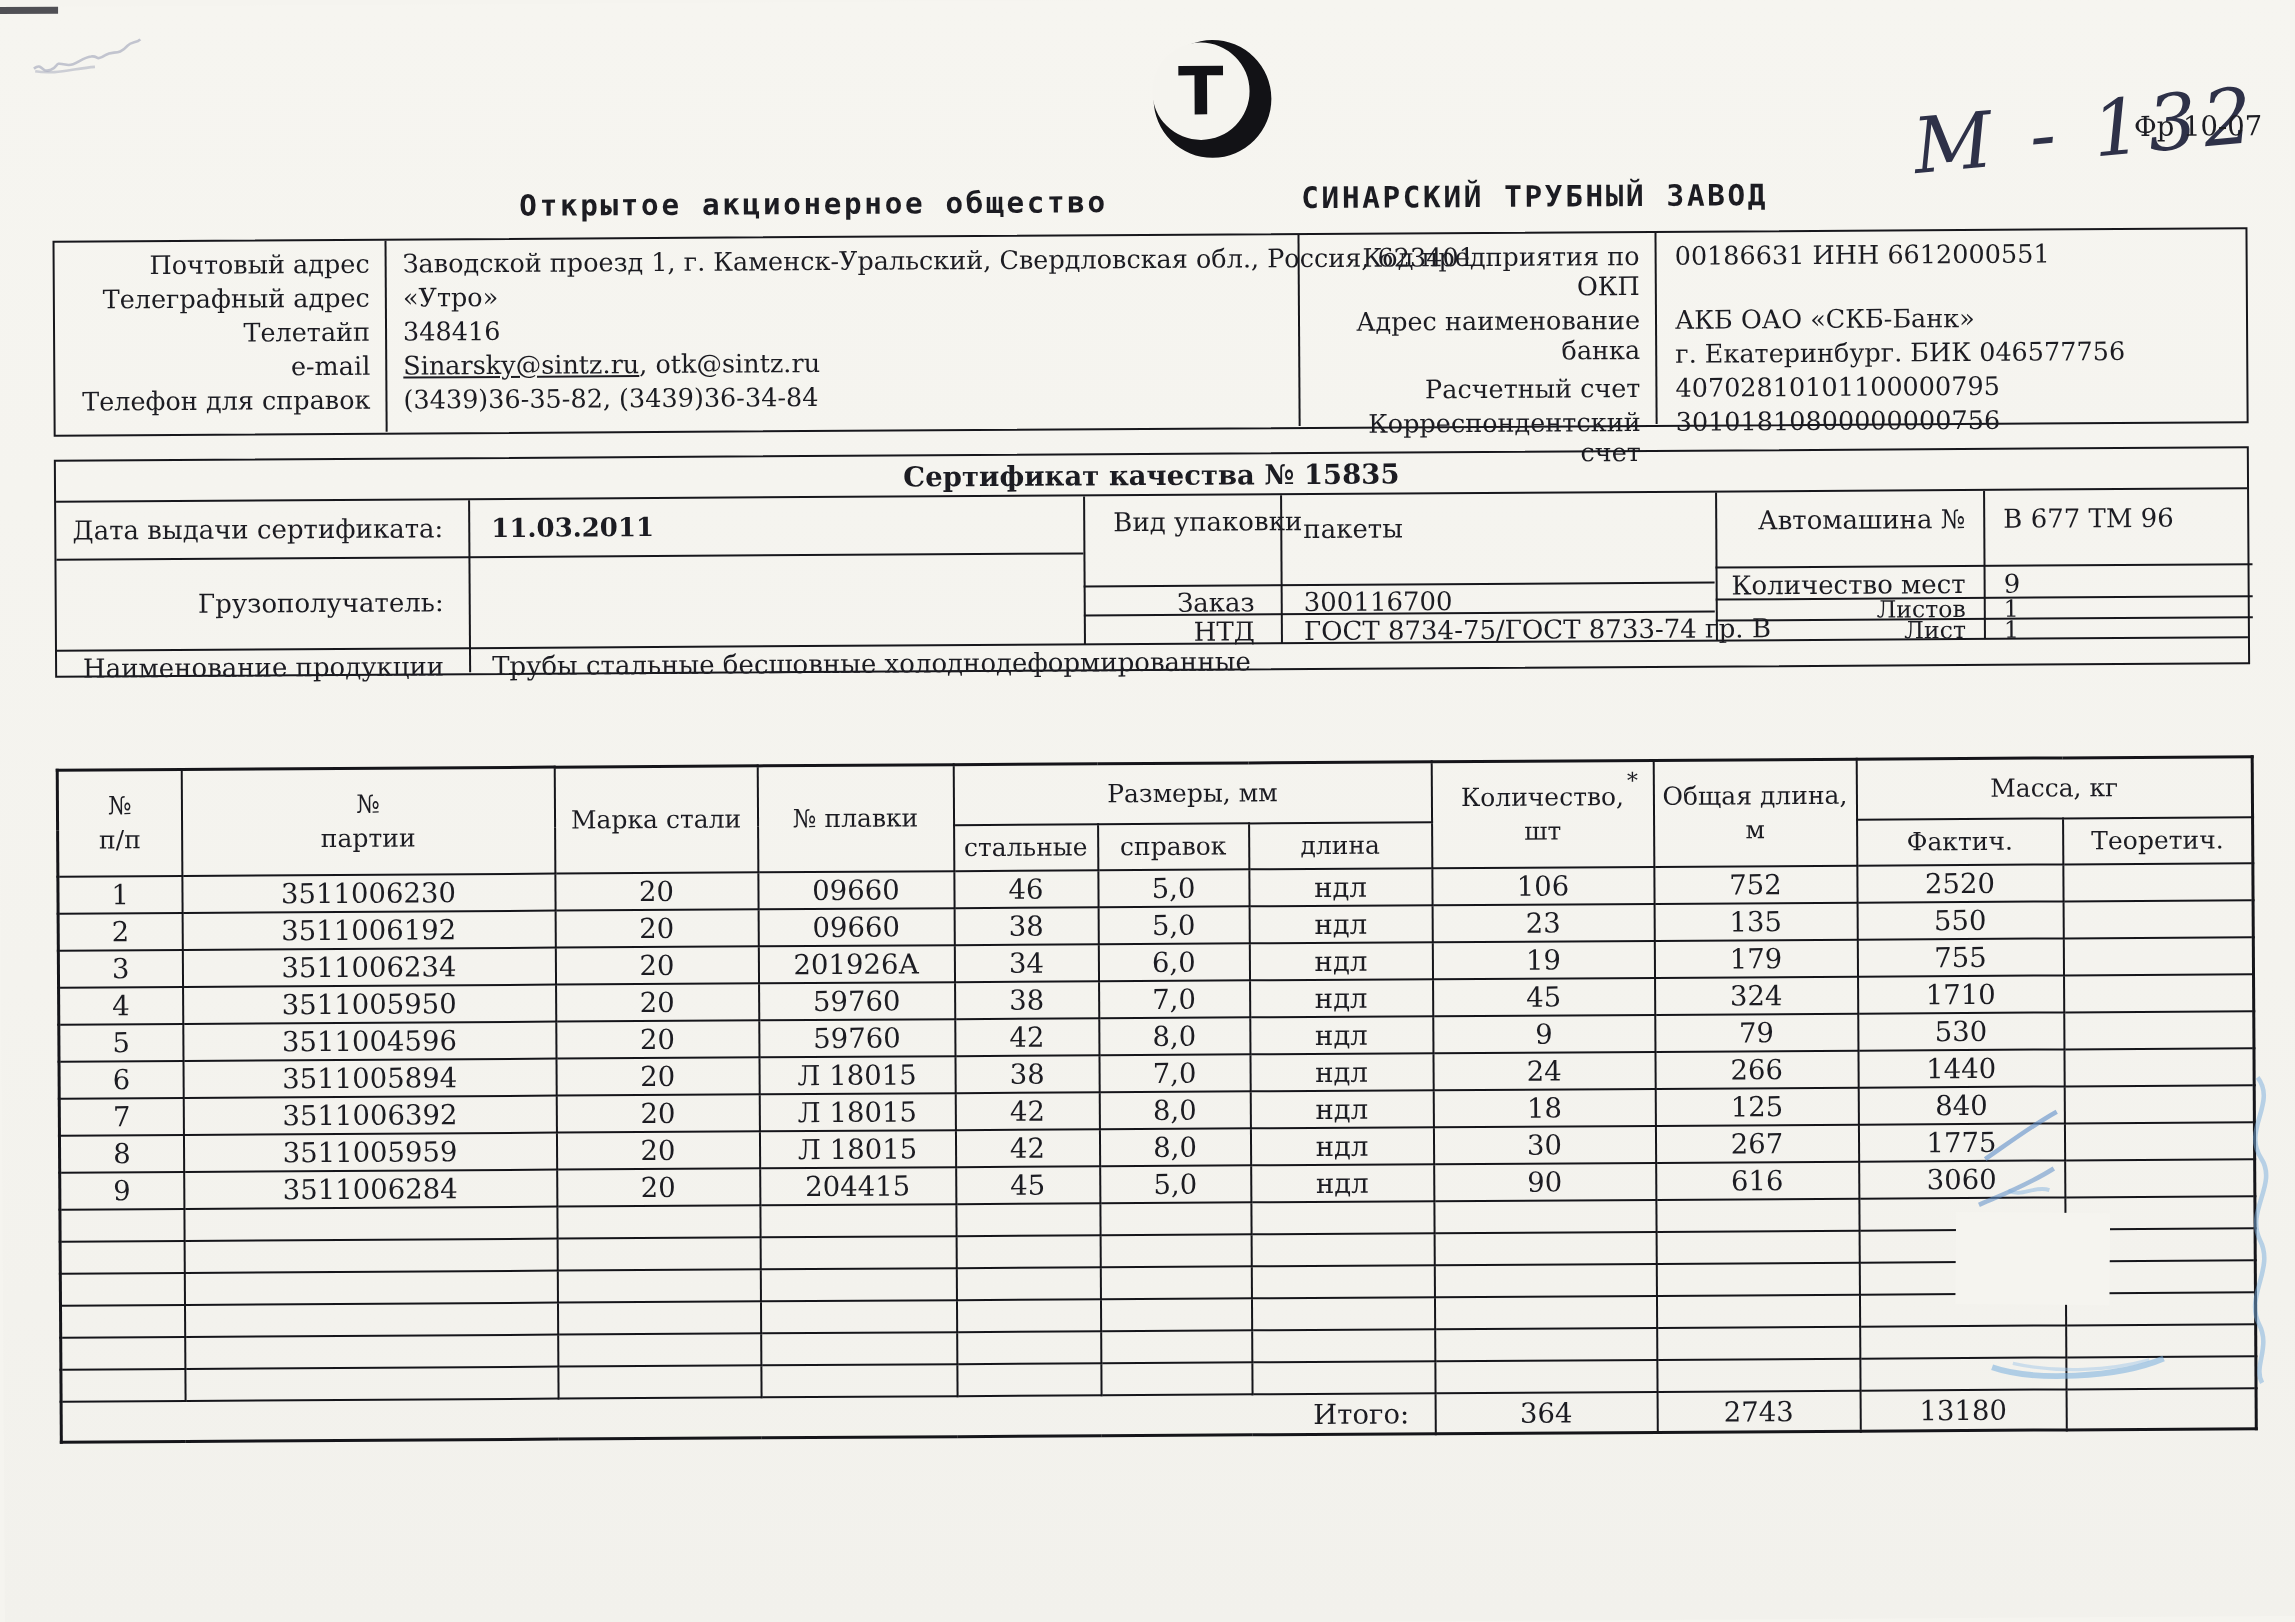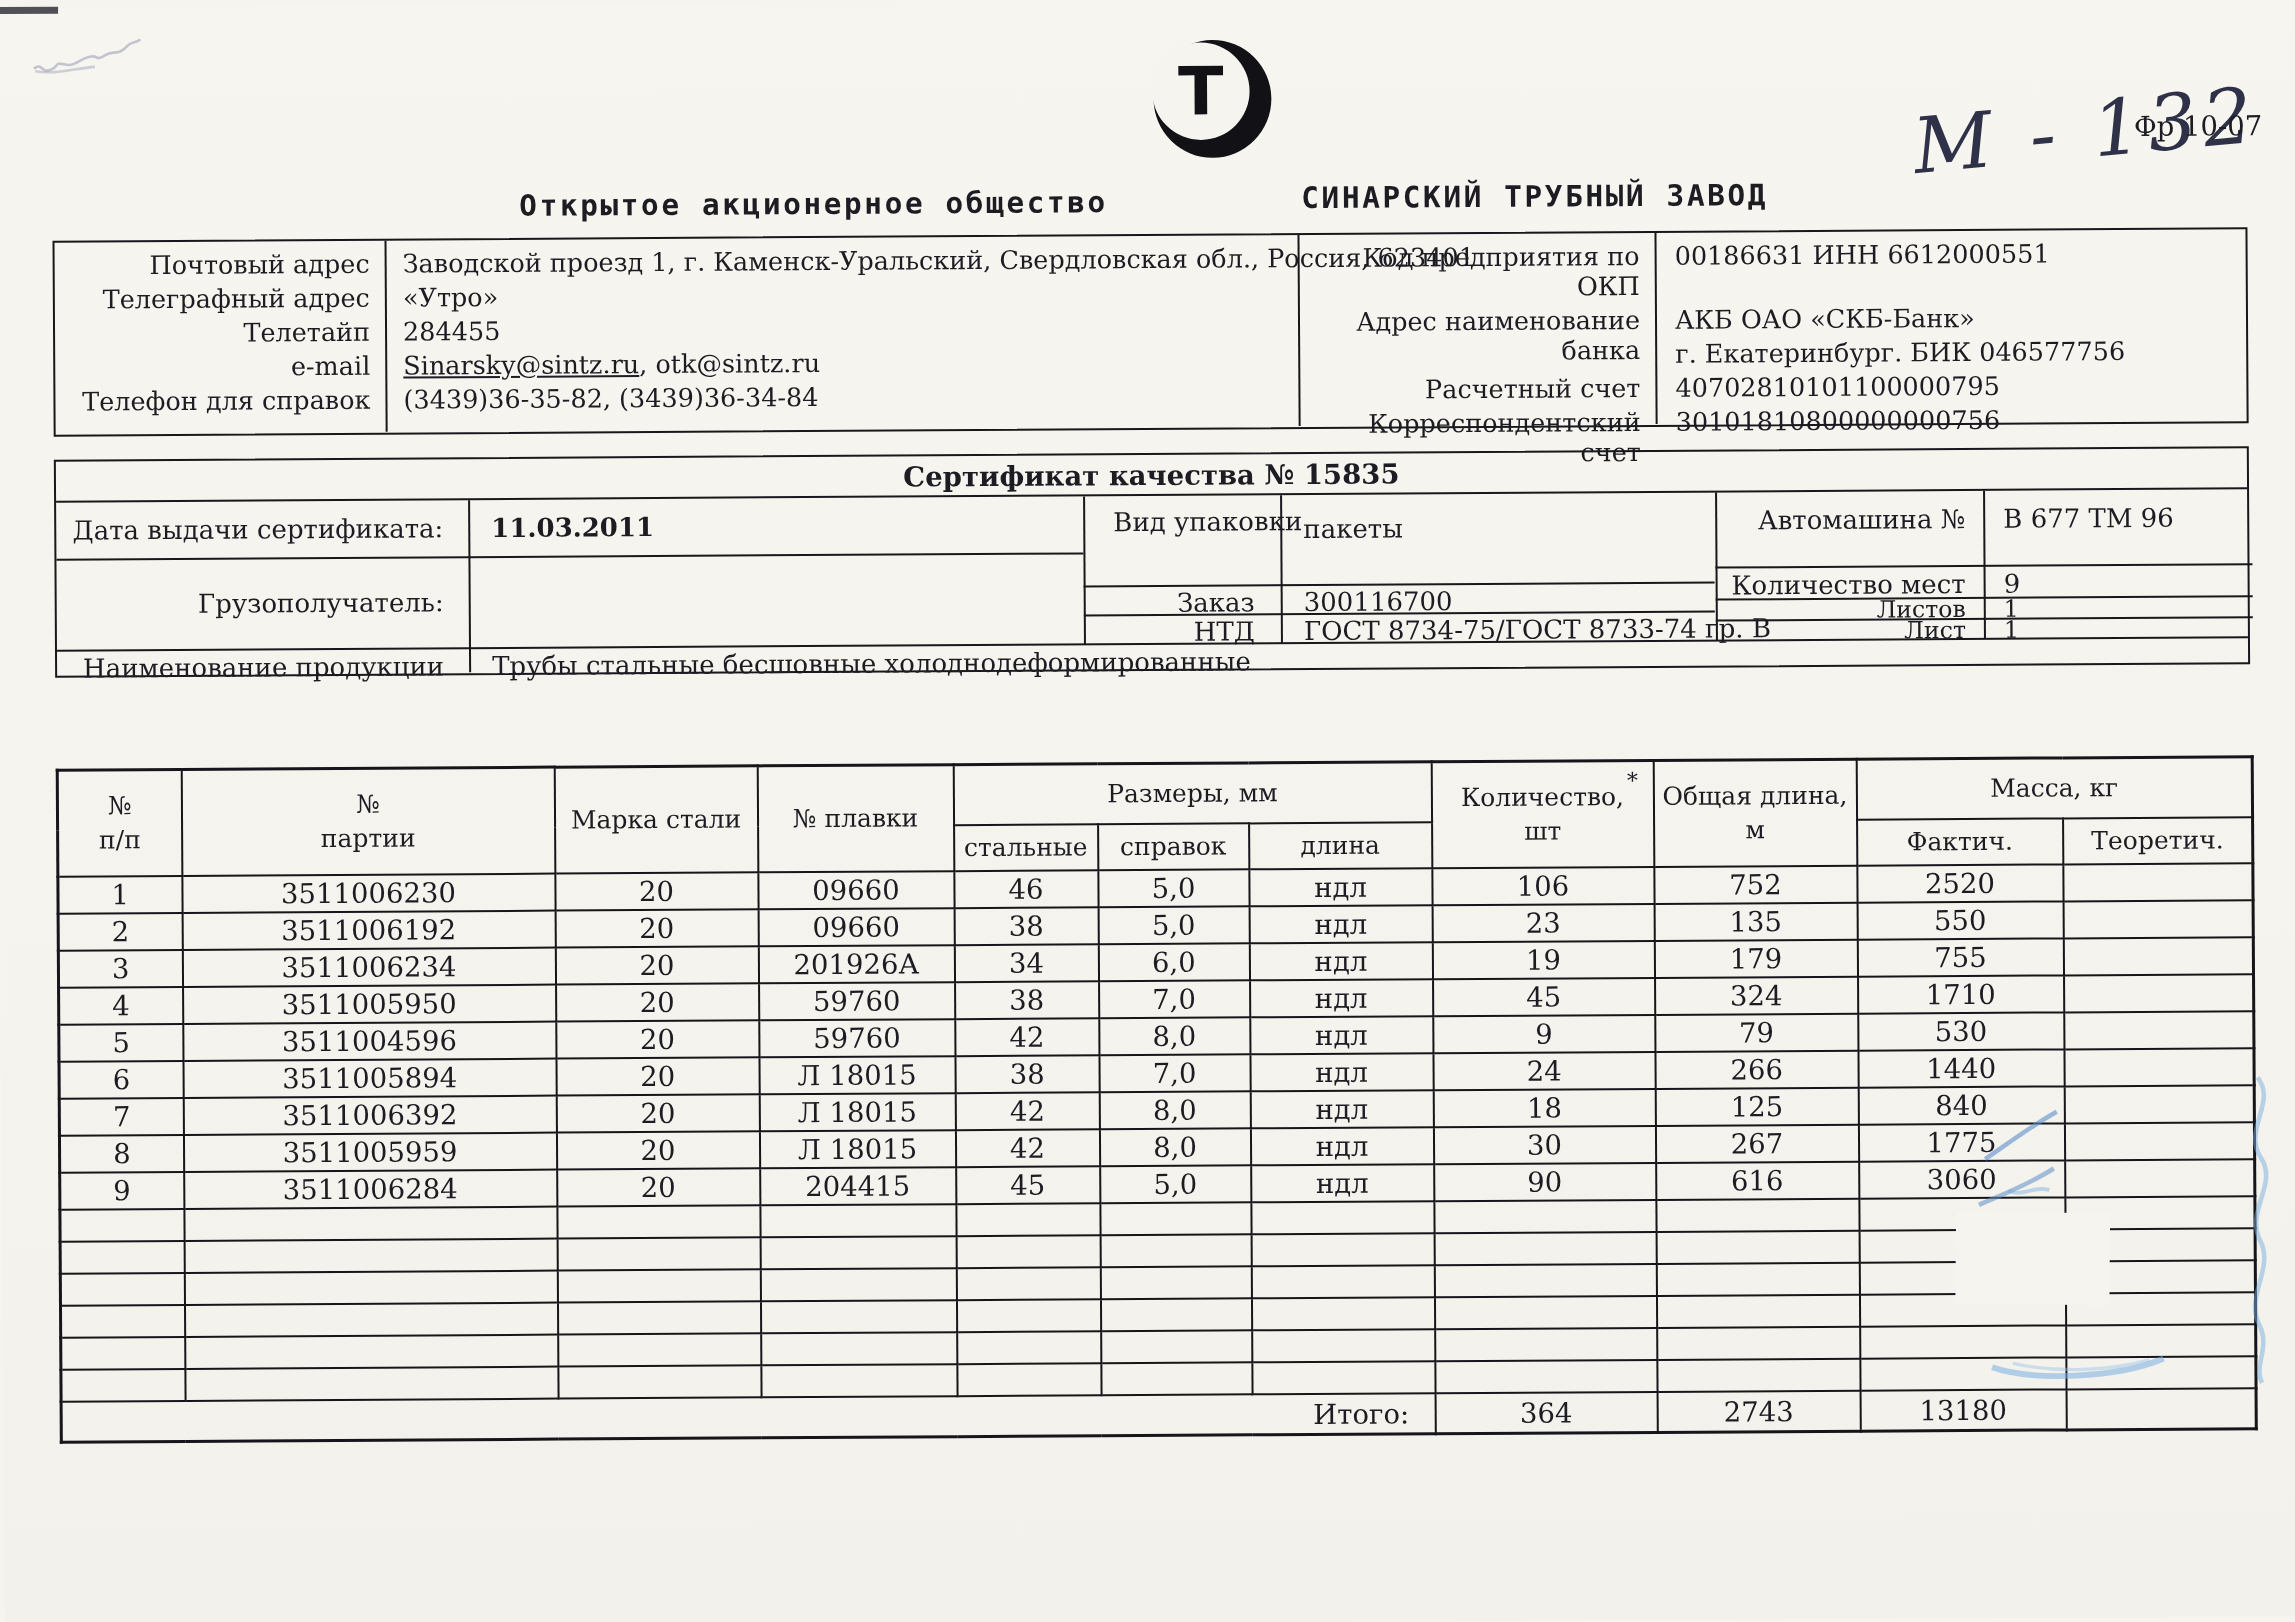--- a/index.html
+++ b/index.html
@@ -82,21 +82,21 @@
     <div class="vline" style="left:1600px;top:0;height:191px"></div>
 
     <div class="line-label" style="left:0;top:7.9px;width:315px">Почтовый адрес</div>
     <div class="line-label" style="left:0;top:42px;width:315px">Телеграфный адрес</div>
     <div class="line-label" style="left:0;top:76px;width:315px">Телетайп</div>
     <div class="line-label" style="left:0;top:110px;width:315px">e-mail</div>
     <div class="line-label" style="left:0;top:144px;width:315px">Телефон для справок</div>
 
     <div class="line-value" style="left:348px;top:7.9px">Заводской проезд 1, г. Каменск-Уральский, Свердловская обл., Россия, 623401</div>
     <div class="line-value" style="left:348px;top:42px">«Утро»</div>
-    <div class="line-value" style="left:348px;top:76px">284455</div>
+    <div class="line-value" style="left:348px;top:76px">348416</div>
     <div class="line-value" style="left:348px;top:110px"><span class="u">Sinarsky@sintz.ru</span><span>, otk@sintz.ru</span></div>
     <div class="line-value" style="left:348px;top:144px">(3439)36-35-82, (3439)36-34-84</div>
 
     <div class="line-label" style="left:1283px;top:7.9px;width:302px">Код предприятия по ОКП</div>
     <div class="line-label" style="left:1283px;top:72px;width:302px">Адрес наименование банка</div>
     <div class="line-label" style="left:1283px;top:140px;width:302px">Расчетный счет</div>
     <div class="line-label" style="left:1283px;top:174px;width:302px">Корреспондентский счет</div>
 
     <div class="line-value" style="left:1620px;top:7.9px">00186631 ИНН 6612000551</div>
     <div class="line-value" style="left:1620px;top:72px">АКБ ОАО «СКБ-Банк»</div>

